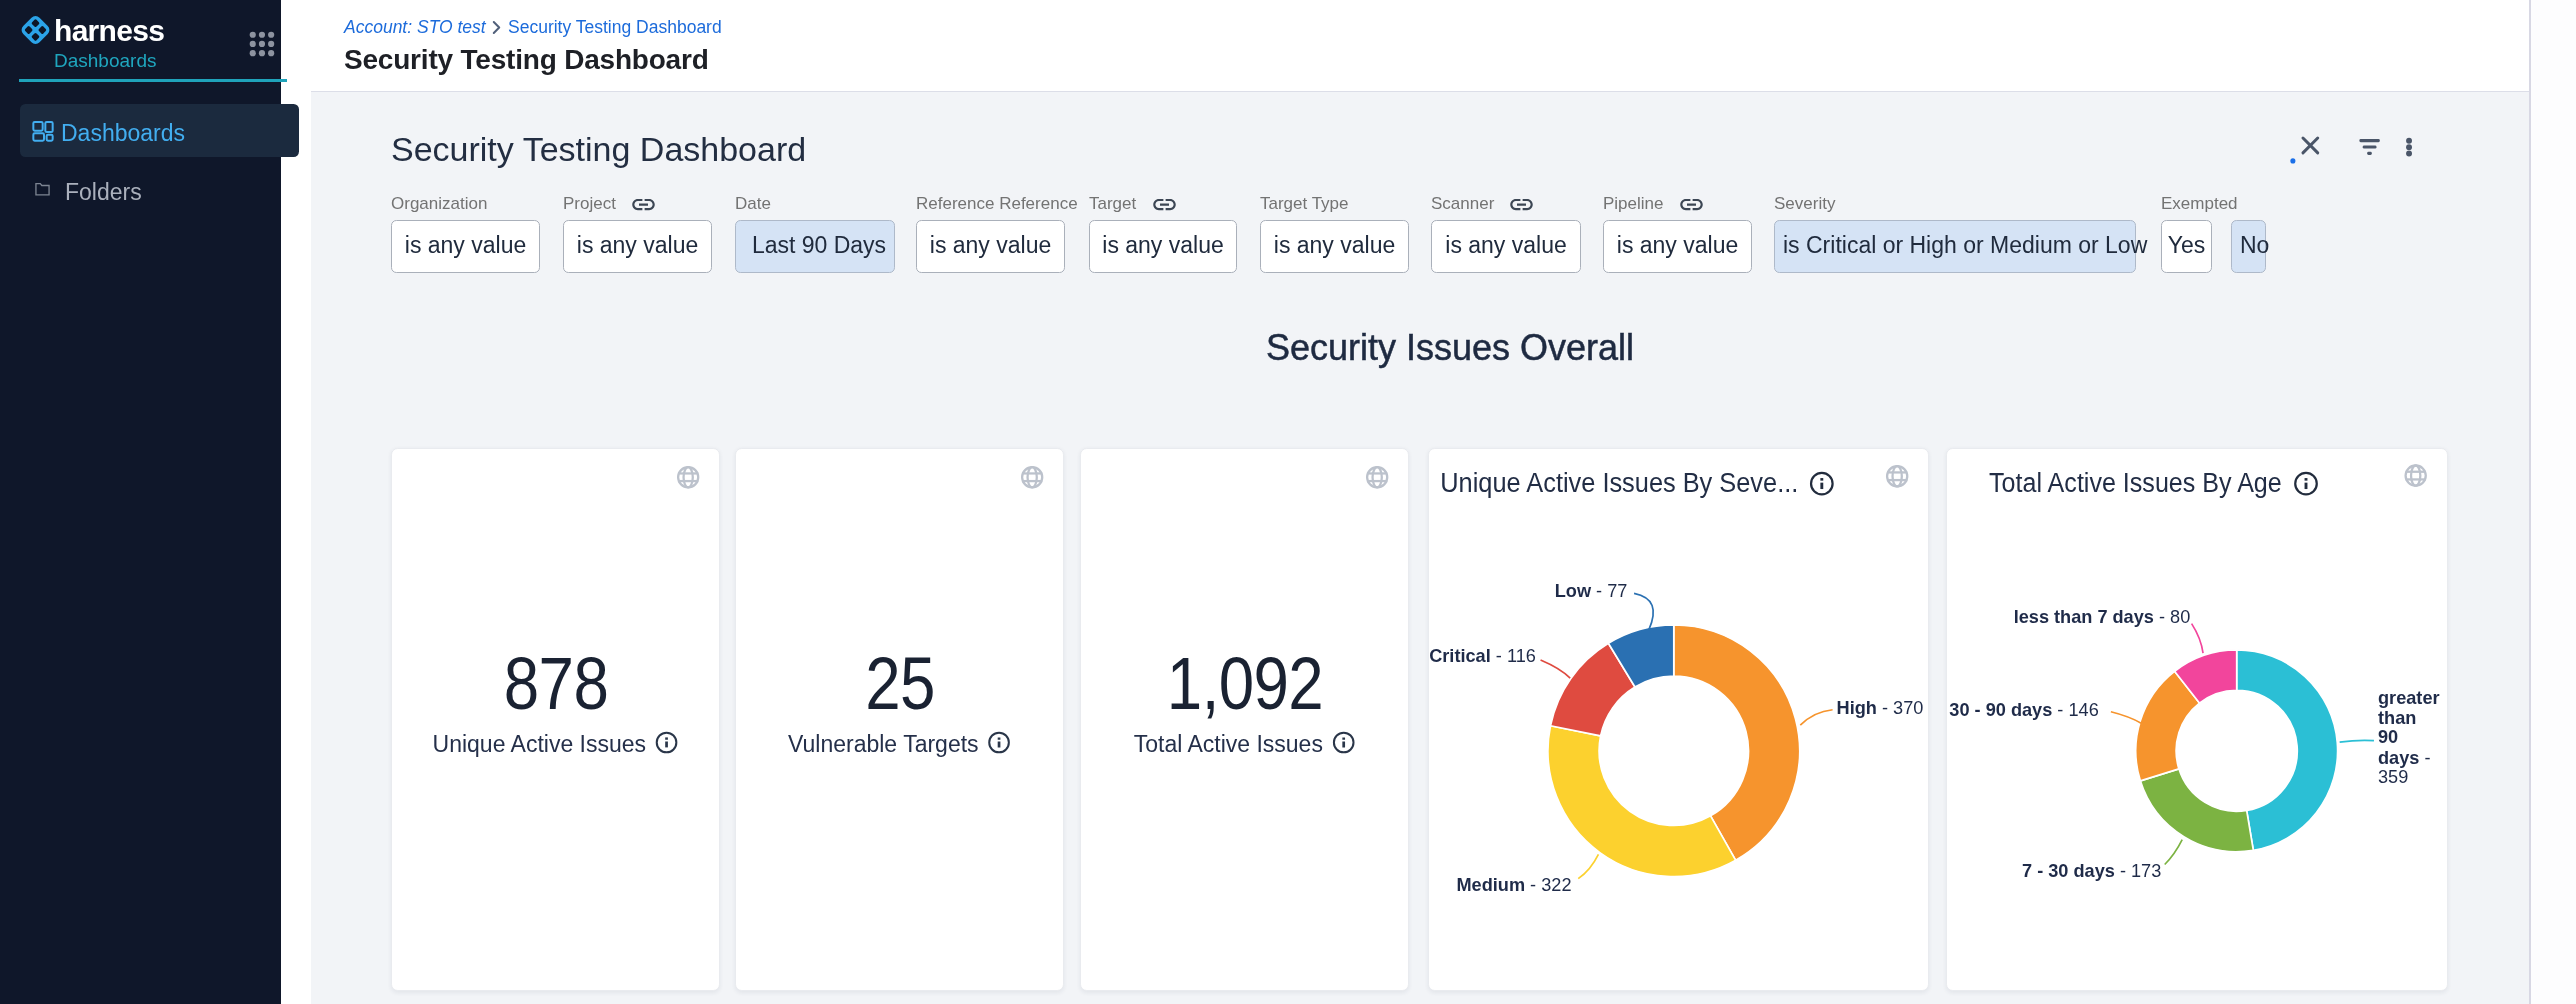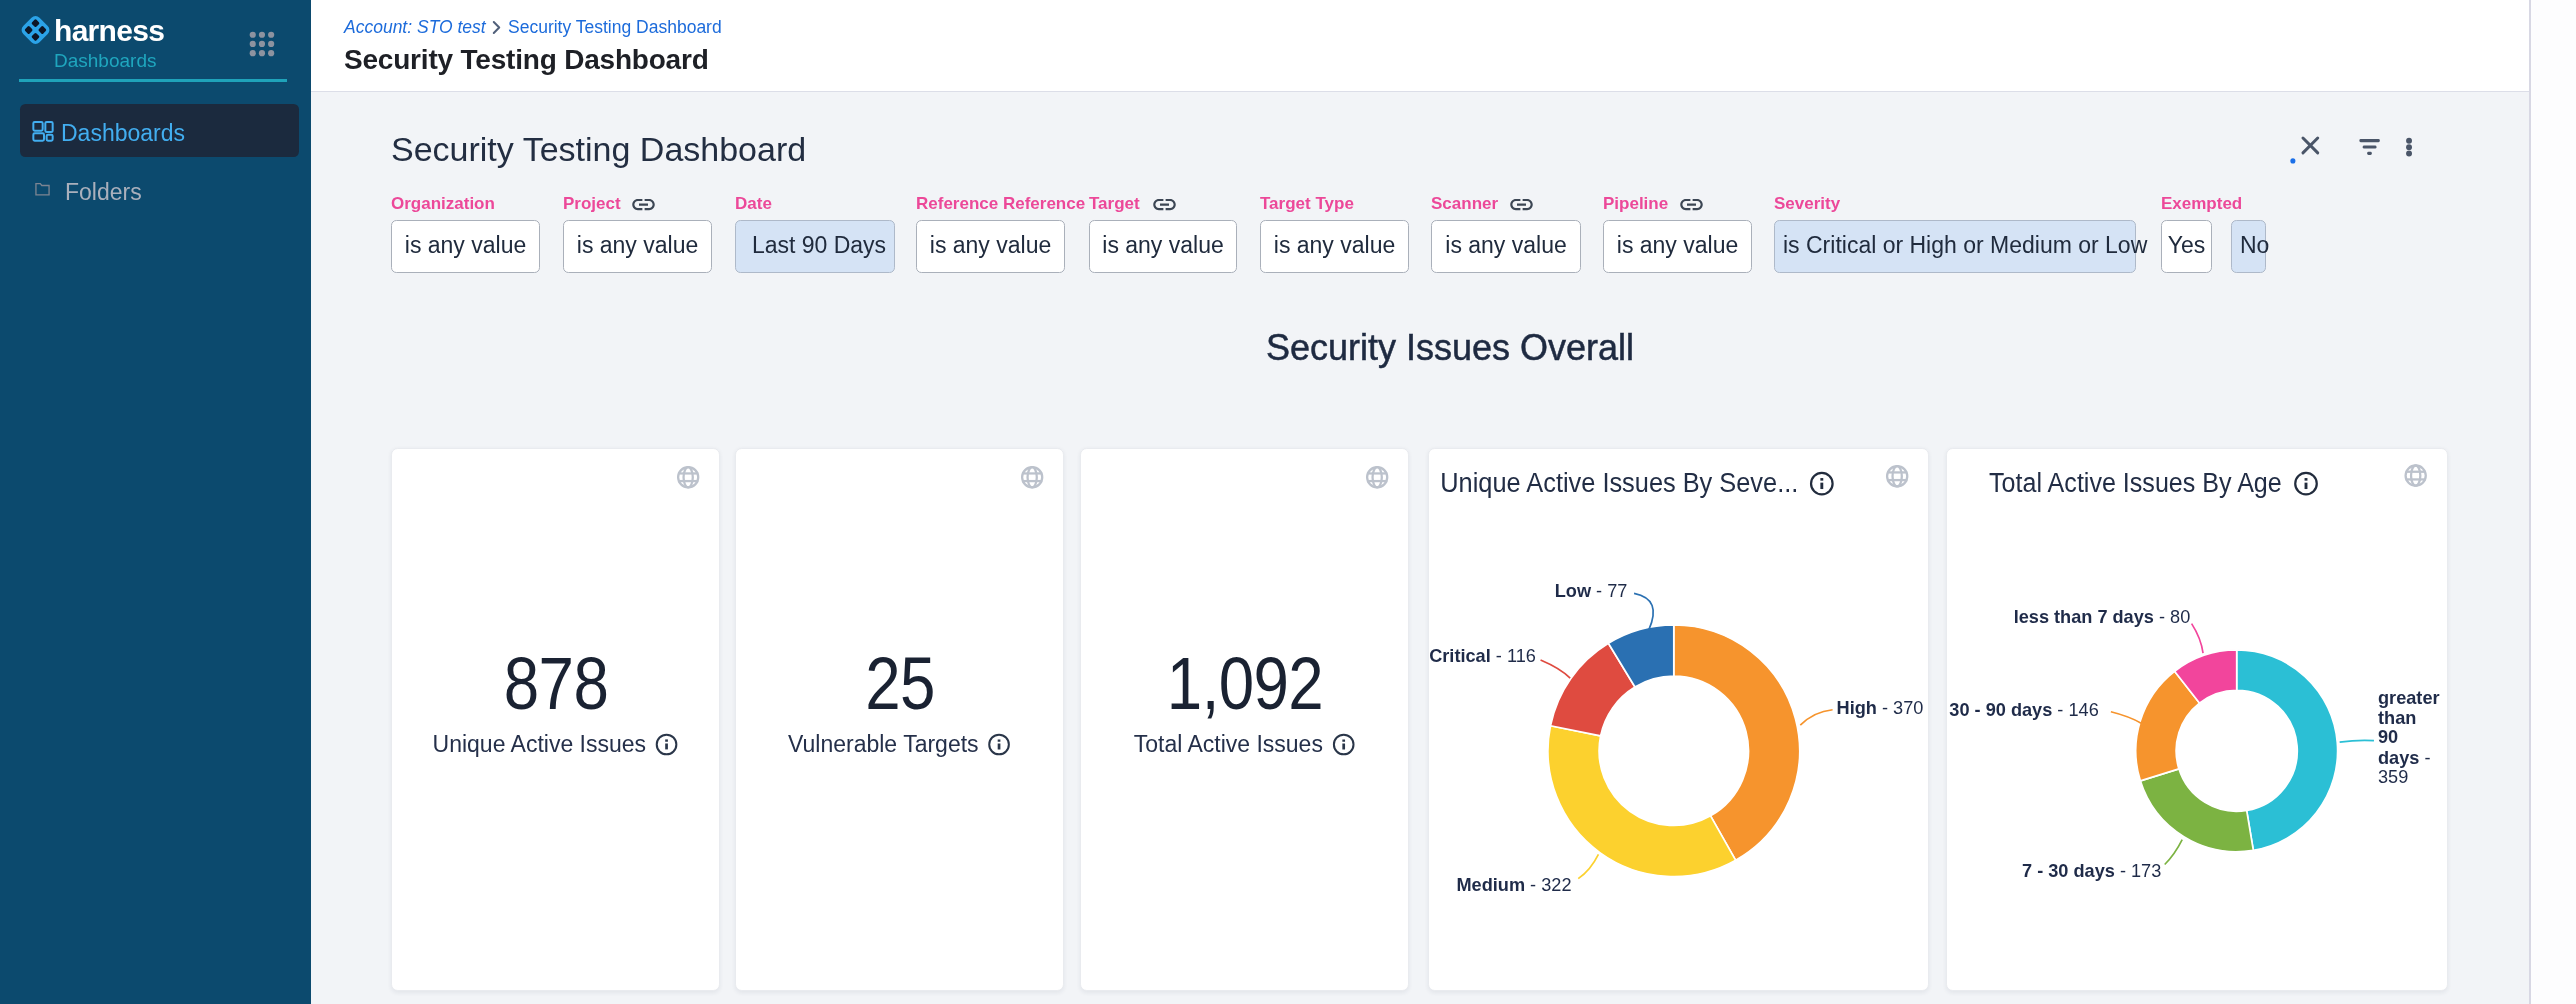--- a/index.html
+++ b/index.html
@@ -1,46 +1,46 @@
 <!DOCTYPE html>
 <html style="font-size:10.8px"><head><meta charset="utf-8">
 <style>
 * { margin:0; padding:0; box-sizing:border-box; }
 html,body { width:2576px; height:1005px; overflow:hidden;
   font-family:"Liberation Sans", sans-serif; background:#fff; }
-#sidebar { position:absolute; left:0; top:0; width:311px; height:1005px; background:#0c4a6e; }
+#sidebar { position:absolute; left:0; top:0; width:281px; height:1005px; background:#0f172a; }
 #header { position:absolute; left:311px; top:0; width:2218px; height:92px; background:#fff;
   border-bottom:1.3px solid #dcdee8; }
 #content { position:absolute; left:311px; top:92px; width:2218px; height:912px; background:#f2f4f7; }
 #gutter { position:absolute; left:2529px; top:0; width:47px; height:1005px; background:#fdfdfe;
   border-left:2px solid #d8d8e4; }
 .overlay { position:absolute; overflow:visible; }
 .hword { position:absolute; left:54px; top:14px; font-size:30px; font-weight:700; color:#fff; letter-spacing:-0.7px; }
 .hsub  { position:absolute; left:54px; top:50px; font-size:19px; font-weight:500; color:#1fa6be; }
 .trule { position:absolute; left:19px; top:79px; width:268px; height:2.7px; background:#1fa3ba; }
 .navact { position:absolute; left:20px; top:104px; width:279px; height:53px; border-radius:5.4px; background:#1b2a3e; }
 .navtx1 { position:absolute; left:61px; top:120px; font-size:23px; font-weight:500; color:#42aef0; }
 .navtx2 { position:absolute; left:65px; top:179px; font-size:23px; font-weight:400; color:#aab0bc; }
 .crumb { position:absolute; left:344px; top:17px; font-size:17.5px; color:#1c6bdb;font-style:italic; }
 .crumb2 { position:absolute; left:508px; top:17px; font-size:17.5px; color:#1c6bdb; }
 .htitle { position:absolute; left:344px; top:44px; font-size:28px; font-weight:700; color:#1e2026; letter-spacing:-0.2px; }
 .pheading { position:absolute; left:391px; top:130px; font-size:34px; font-weight:400; color:#232e42; }
-.flabel { position:absolute; top:194px; font-size:17px; color:#ec4899;font-weight:bold; }
+.flabel { position:absolute; top:194px; font-size:17px; color:#737373; }
 .fbox { position:absolute; top:220px; height:53px; border:1.3px solid #aab0ba; border-radius:5.4px;
   background:#fff; font-size:23px; color:#202b3d; text-align:center; line-height:48px; white-space:nowrap; }
 .fbox.blue { background:#d5e3f5; border-color:#aeb9c9;padding-left:8px; }
 .stitle { position:absolute; left:1417px; top:327px; transform:translateX(-50%); font-size:36px;
   font-weight:400; color:#1e2a41; white-space:nowrap;margin-left:33px; -webkit-text-stroke:0.5px #1e2a41; }
 .card { position:absolute; top:448px; height:543px; background:#fff; border-radius:6.7px;
   border:1px solid #e9ebef; box-shadow:0 1.3px 4.7px rgba(35,45,65,0.07); }
 .cardsvg { position:absolute; left:0; top:0; width:100%; height:100%; overflow:visible; }
 .bignum { position:absolute; left:50%; top:192px; transform:translateX(-50%) scaleX(0.86); font-size:74px;
   letter-spacing:-0.7px; color:#1a2232; }
 .numlabel { position:absolute; left:50%; top:282px; transform:translateX(-50%); font-size:23px; color:#25304a;
-  white-space:nowrap; display:flex; align-items:center; height:27px; }
+  white-space:nowrap; display:flex; height:27px; }
 .ctitle { font-size:40px; fill:#222d45; font-family:"Liberation Sans",sans-serif; }
 .dlab { font-size:27px; fill:#1f2b49; font-family:"Liberation Sans",sans-serif; }
 .dlab .b { font-weight:700; }
 .conn { fill:none; stroke-width:2.5; }
 </style></head>
 <body>
 <div id="sidebar">
 
 <svg style="position:absolute;left:20px;top:13.5px;width:31px;height:32px" viewBox="0 0 24 24">
  <rect x="3.1" y="3.1" width="17.8" height="17.8" rx="4.4" transform="rotate(45 12 12)" fill="#2ba3e8"></rect>

